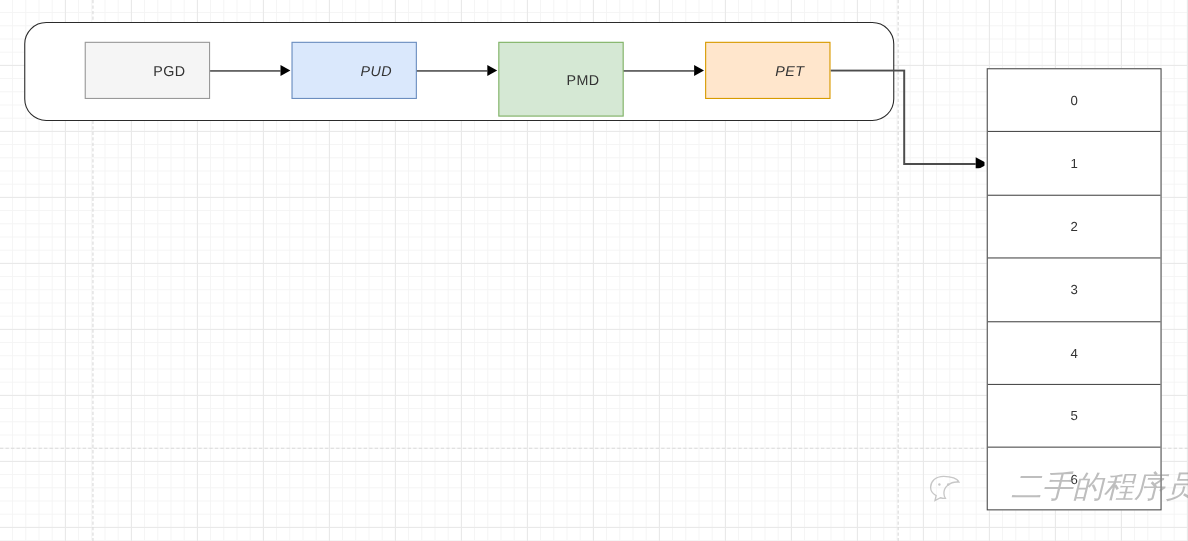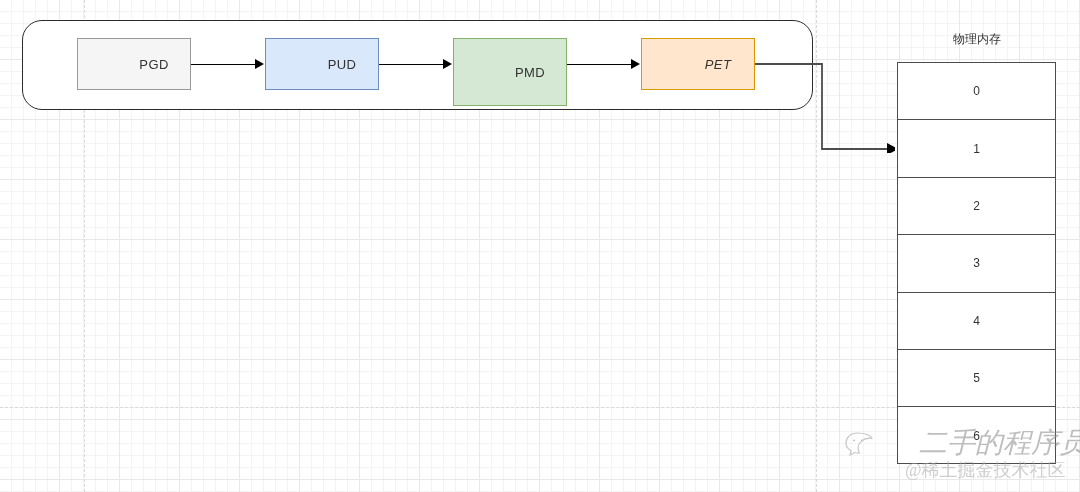--- a/index.html
+++ b/index.html
@@ -65,21 +65,21 @@
     box-sizing: border-box;
     display: flex;
     align-items: center;
     justify-content: center;
     font-size: 13px;
     color: #333333;
     letter-spacing: .4px;
     padding-left: 40px;
   }
   .node-pgd { left: 77px;  top: 38px; width: 114px; height: 52px; background: #f5f5f5; border: 1px solid #999999; color: #333333; }
-  .node-pud { left: 265px; top: 38px; width: 114px; height: 52px; background: #dae8fc; border: 1px solid #6c8ebf; }
+  .node-pud { left: 265px; top: 38px; width: 114px; height: 52px; background: #dae8fc; border: 1px solid #6c8ebf; font-style: italic; }
   .node-pmd { left: 453px; top: 38px; width: 114px; height: 68px; background: #d5e8d4; border: 1px solid #82b366; }
   .node-pet { left: 641px; top: 38px; width: 114px; height: 52px; background: #ffe6cc; border: 1px solid #d79b00; font-style: italic; }
 
   
   .arrow-line {
     position: absolute;
     height: 0;
     border-top: 1.3px solid #000000;
   }
   .arrow-head {
@@ -201,21 +201,20 @@
   <div class="arrow-head" style="left:443px; top:59px;"></div>
 
   <div class="arrow-line" style="left:567px; top:64px; width:64px;"></div>
   <div class="arrow-head" style="left:631px; top:59px;"></div>
 
   <svg class="elbow" viewBox="0 0 140 90">
     <polyline points="0,1 67,1 67,86 132,86" fill="none" stroke="#4d4d4d" stroke-width="1.8"></polyline>
     <polygon points="132,80 143,86 132,92" fill="#000000"></polygon>
   </svg>
 
-  <div class="mem-title">物理内存</div>
 
   <div class="mem-table">
     <div class="mem-row">
         <span>0</span>
       </div>
     <div class="mem-row">
         <span>1</span>
       </div>
     <div class="mem-row">
         <span>2</span>
@@ -236,16 +235,15 @@
 
   <div class="watermark">
     <svg class="wm-logo" viewBox="0 0 40 32">
       <path d="M13 5 C5 5 1 10 1 15 C1 18 3 21 6 22.5 L5 27 L10 24.5 C11.5 25 13 25.2 14.5 25
                C13.6 23.6 13.1 22 13.1 20.3 C13.1 14.6 18.5 10.2 25 10.2 C25.6 10.2 26.2 10.25 26.8 10.33
                C25.5 7.2 19.8 5 13 5 Z" fill="none" stroke="#9a9a9a" stroke-width="1.2"></path>
       <circle cx="9" cy="12.5" r="1.1" fill="#9a9a9a"></circle>
       <circle cx="17" cy="12.5" r="1.1" fill="#9a9a9a"></circle>
     </svg>
     <div class="wm-line1">二手的程序员</div>
-    <div class="wm-line2">@稀土掘金技术社区</div>
   </div>
 
 </div>
 
 </body></html>

